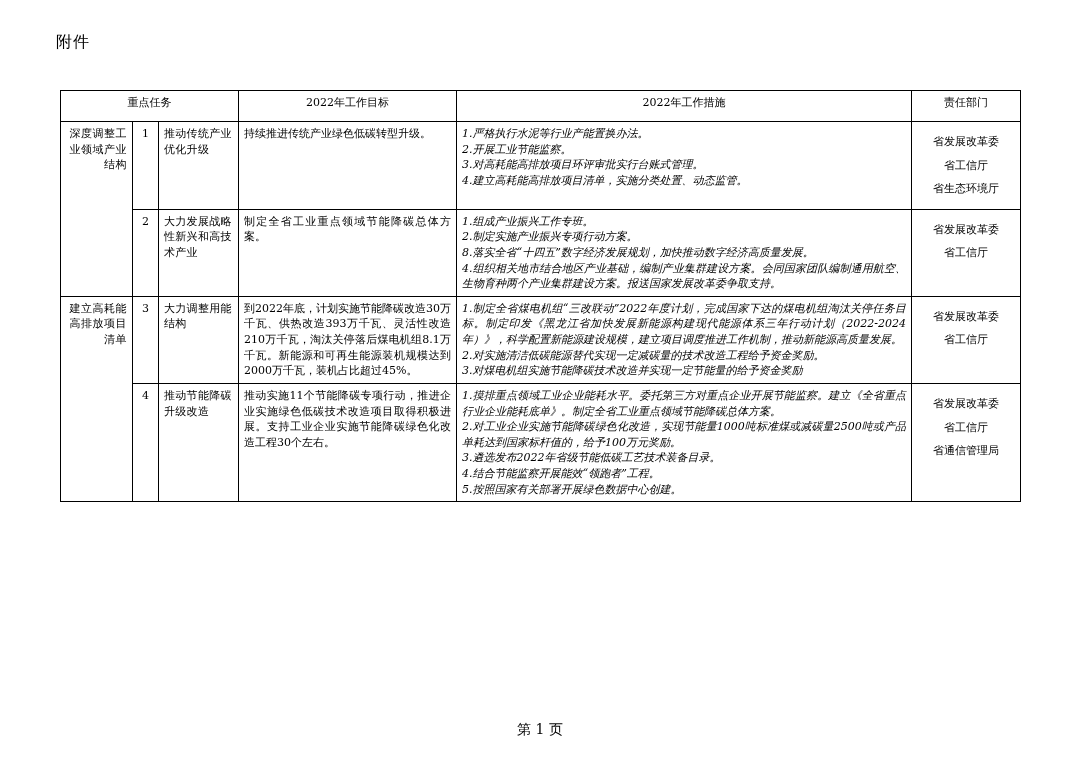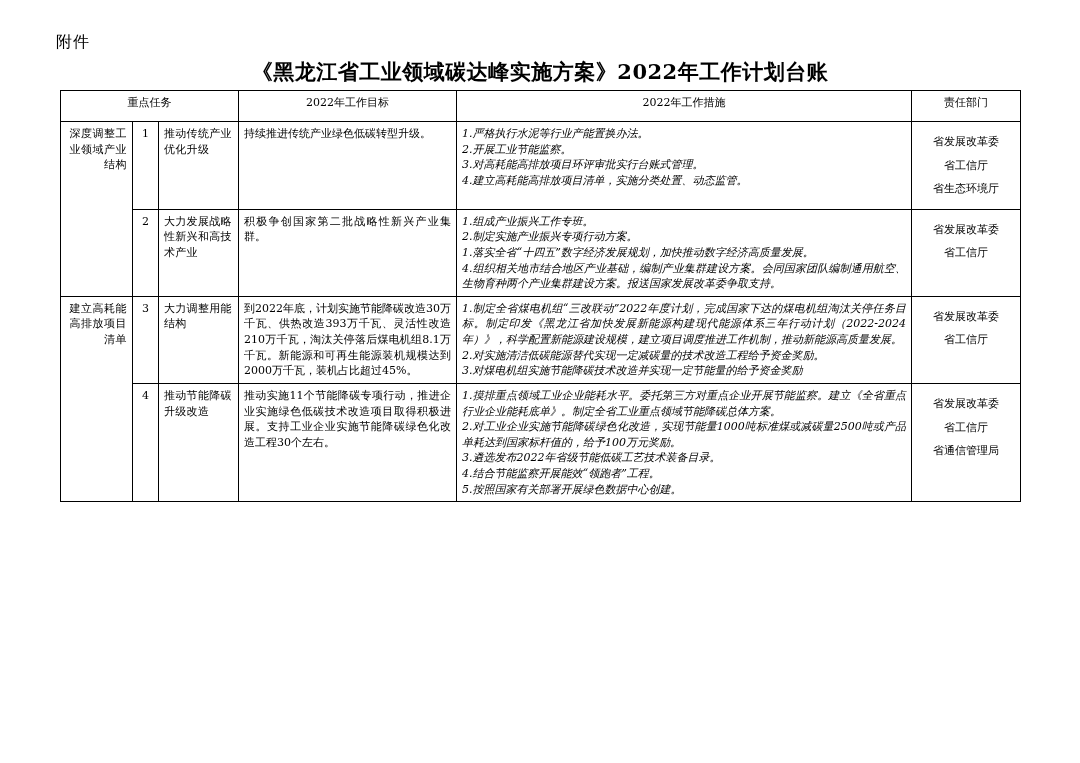--- a/index.html
+++ b/index.html
@@ -122,21 +122,20 @@
     font-family: "DejaVu Serif", "Liberation Serif", serif;
   }
 </style>
 </head>
 <body>
 
 <div class="page">
 
   <div class="attachment-label">附件</div>
 
-  <div class="doc-title">《黑龙江省工业领域碳达峰实施方案》2022年工作计划台账</div>
 
   <table class="ledger">
     <colgroup>
       <col class="col-group">
       <col class="col-num">
       <col class="col-task">
       <col class="col-goal">
       <col class="col-measure">
       <col class="col-dept">
     </colgroup>
@@ -164,25 +163,25 @@
         <td class="dept-cell">
           <p class="dept-line">省发展改革委</p>
           <p class="dept-line">省工信厅</p>
           <p class="dept-line">省生态环境厅</p>
         </td>
       </tr>
 
       <tr>
         <td class="num-cell">2</td>
         <td class="task-cell">大力发展战略性新兴和高技术产业</td>
-        <td class="goal-cell">积极争创国家第二批战略性新兴产业集群。</td>
+        <td class="goal-cell">制定全省工业重点领域节能降碳总体方案。</td>
         <td class="measure-cell">
           <p class="measure-line">1.组成产业振兴工作专班。</p>
           <p class="measure-line">2.制定实施产业振兴专项行动方案。</p>
-          <p class="measure-line">1.落实全省“十四五”数字经济发展规划，加快推动数字经济高质量发展。</p>
+          <p class="measure-line">8.落实全省“十四五”数字经济发展规划，加快推动数字经济高质量发展。</p>
           <p class="measure-line">4.组织相关地市结合地区产业基础，编制产业集群建设方案。会同国家团队编制通用航空、生物育种两个产业集群建设方案。报送国家发展改革委争取支持。</p>
         </td>
         <td class="dept-cell">
           <p class="dept-line">省发展改革委</p>
           <p class="dept-line">省工信厅</p>
         </td>
       </tr>
 
       <tr>
         <td class="group-cell" rowspan="2">建立高耗能高排放项目清单</td>
@@ -213,14 +212,15 @@
         </td>
         <td class="dept-cell">
           <p class="dept-line">省发展改革委</p>
           <p class="dept-line">省工信厅</p>
           <p class="dept-line">省通信管理局</p>
         </td>
       </tr>
     </tbody>
   </table>
 
+  <div class="footer">第 1 页</div>
 
 </div>
 
 </body></html>

